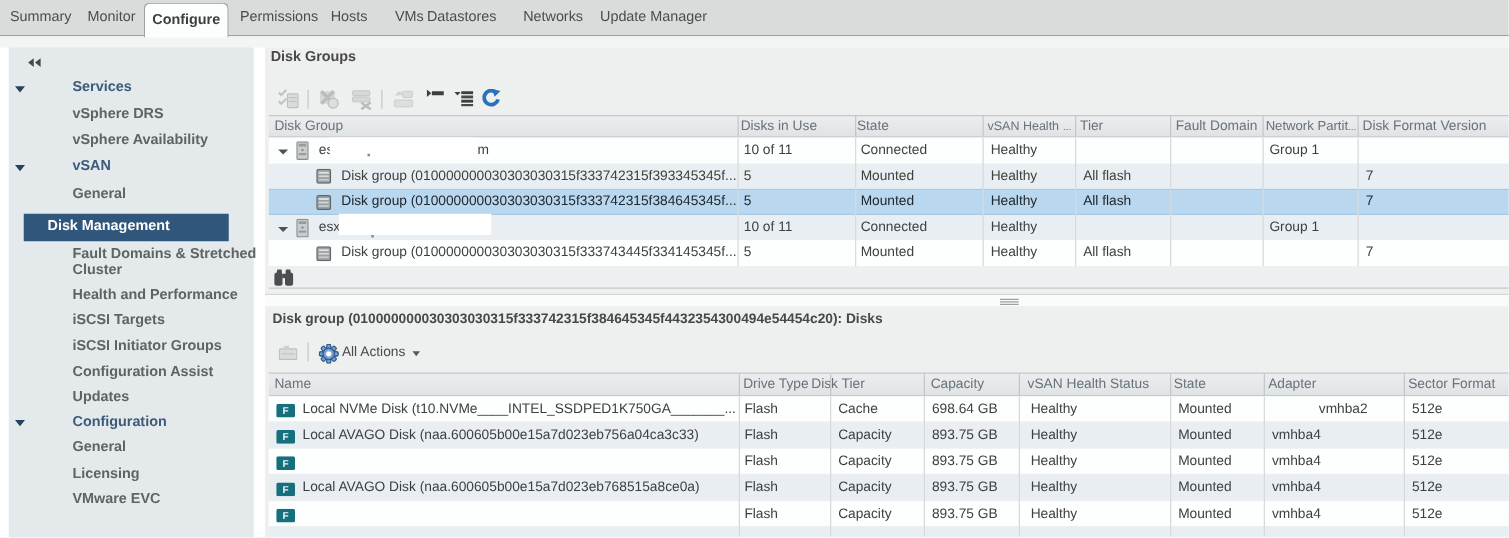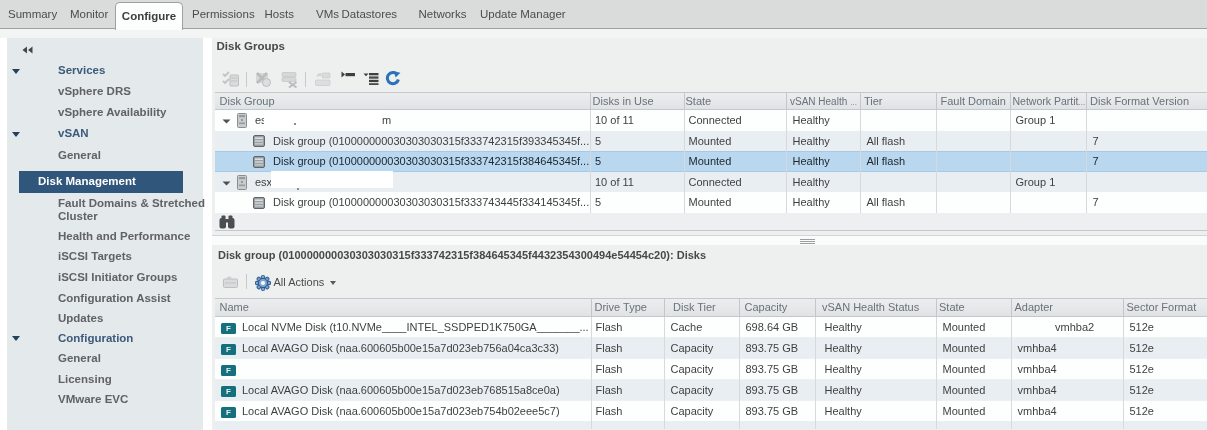--- a/index.html
+++ b/index.html
@@ -256,21 +256,21 @@
     <circle cx="0" cy="0" r="4.6" fill="#79a5d4" stroke="#31598a"></circle>
     <circle cx="0" cy="0" r="2.1" fill="#ffffff"></circle>
   </g>
 </svg>
 <div class="abs" style="left:273.5px; top:276px; font-size:11px; color:#4a4a4a; line-height:13px;">All Actions</div>
 <div class="abs" style="left:329.5px; top:280.5px; width:0; height:0; border-left:3.5px solid transparent; border-right:3.5px solid transparent; border-top:4.5px solid #58595a;"></div>
 
 <div class="thead" style="top:298px; height:18.5px;">
   <div class="hlabel" style="left:4.5px; top:0; line-height:16.5px;">Name</div>
   <div class="hlabel" style="left:379.5px; top:0; line-height:16.5px;">Drive Type</div>
-  <div class="hlabel" style="left:458px; top:0; line-height:16.5px;text-align:center;">Disk Tier</div>
+  <div class="hlabel" style="left:434px; top:0; line-height:16.5px;text-align:center;">Disk Tier</div>
   <div class="hlabel" style="left:529.5px; top:0; line-height:16.5px;">Capacity</div>
   <div class="hlabel" style="left:607px; top:0; line-height:16.5px;">vSAN Health Status</div>
   <div class="hlabel" style="left:724px; top:0; line-height:16.5px;">State</div>
   <div class="hlabel" style="left:799.5px; top:0; line-height:16.5px;">Adapter</div>
   <div class="hlabel" style="left:911.5px; top:0; line-height:16.5px;">Sector Format</div>
 </div>
 <div class="trow white" style="top:316.5px;">
   <svg class="abs" style="left:6px;top:6.6px;" width="15" height="11" viewBox="0 0 15 11">
       <rect x="0" y="0" width="15" height="11" rx="1.5" fill="#156f7d"></rect>
       <text x="7.5" y="8.4" font-family="Liberation Sans, sans-serif" font-size="8" font-weight="bold" fill="#e8f3f5" text-anchor="middle">F</text>
@@ -323,21 +323,20 @@
   <div class="cell" style="left:609.5px;">Healthy</div>
   <div class="cell" style="left:727.5px;">Mounted</div>
   <div class="cell" style="left:802.5px;">vmhba4</div>
   <div class="cell" style="left:914.5px;">512e</div>
 </div>
 <div class="trow white" style="top:400.5px;">
   <svg class="abs" style="left:6px;top:6.6px;" width="15" height="11" viewBox="0 0 15 11">
       <rect x="0" y="0" width="15" height="11" rx="1.5" fill="#156f7d"></rect>
       <text x="7.5" y="8.4" font-family="Liberation Sans, sans-serif" font-size="8" font-weight="bold" fill="#e8f3f5" text-anchor="middle">F</text>
     </svg>
-  <div class="cell" style="left:27px;">Local AVAGO Disk (naa.600605b00e15a7d023eb754b02eee5c7)</div>
   <div class="cell" style="left:380.5px;">Flash</div>
   <div class="cell" style="left:455.5px;">Capacity</div>
   <div class="cell" style="left:530.5px;">893.75 GB</div>
   <div class="cell" style="left:609.5px;">Healthy</div>
   <div class="cell" style="left:727.5px;">Mounted</div>
   <div class="cell" style="left:802.5px;">vmhba4</div>
   <div class="cell" style="left:914.5px;">512e</div>
 </div>
 <div class="abs stripe" style="left:215px; top:421px; width:992px; height:8px;"></div>
 <div class="vline" style="left:590.5px; top:316.5px; height:112px;"></div>

